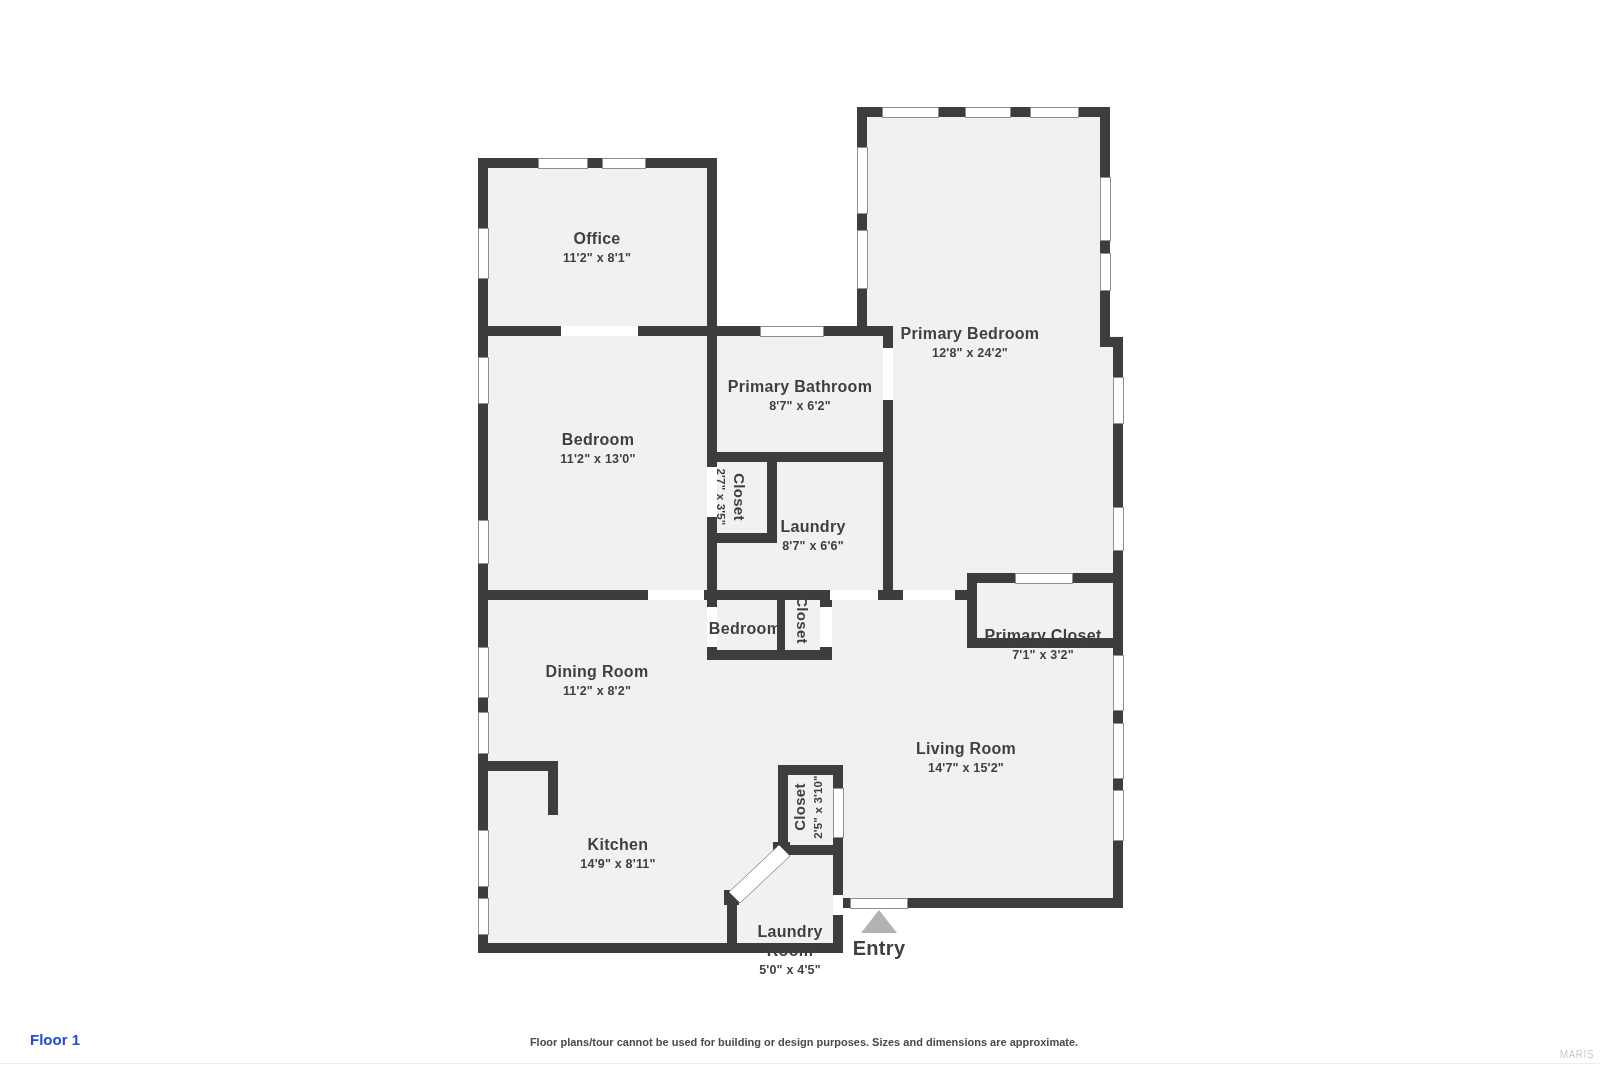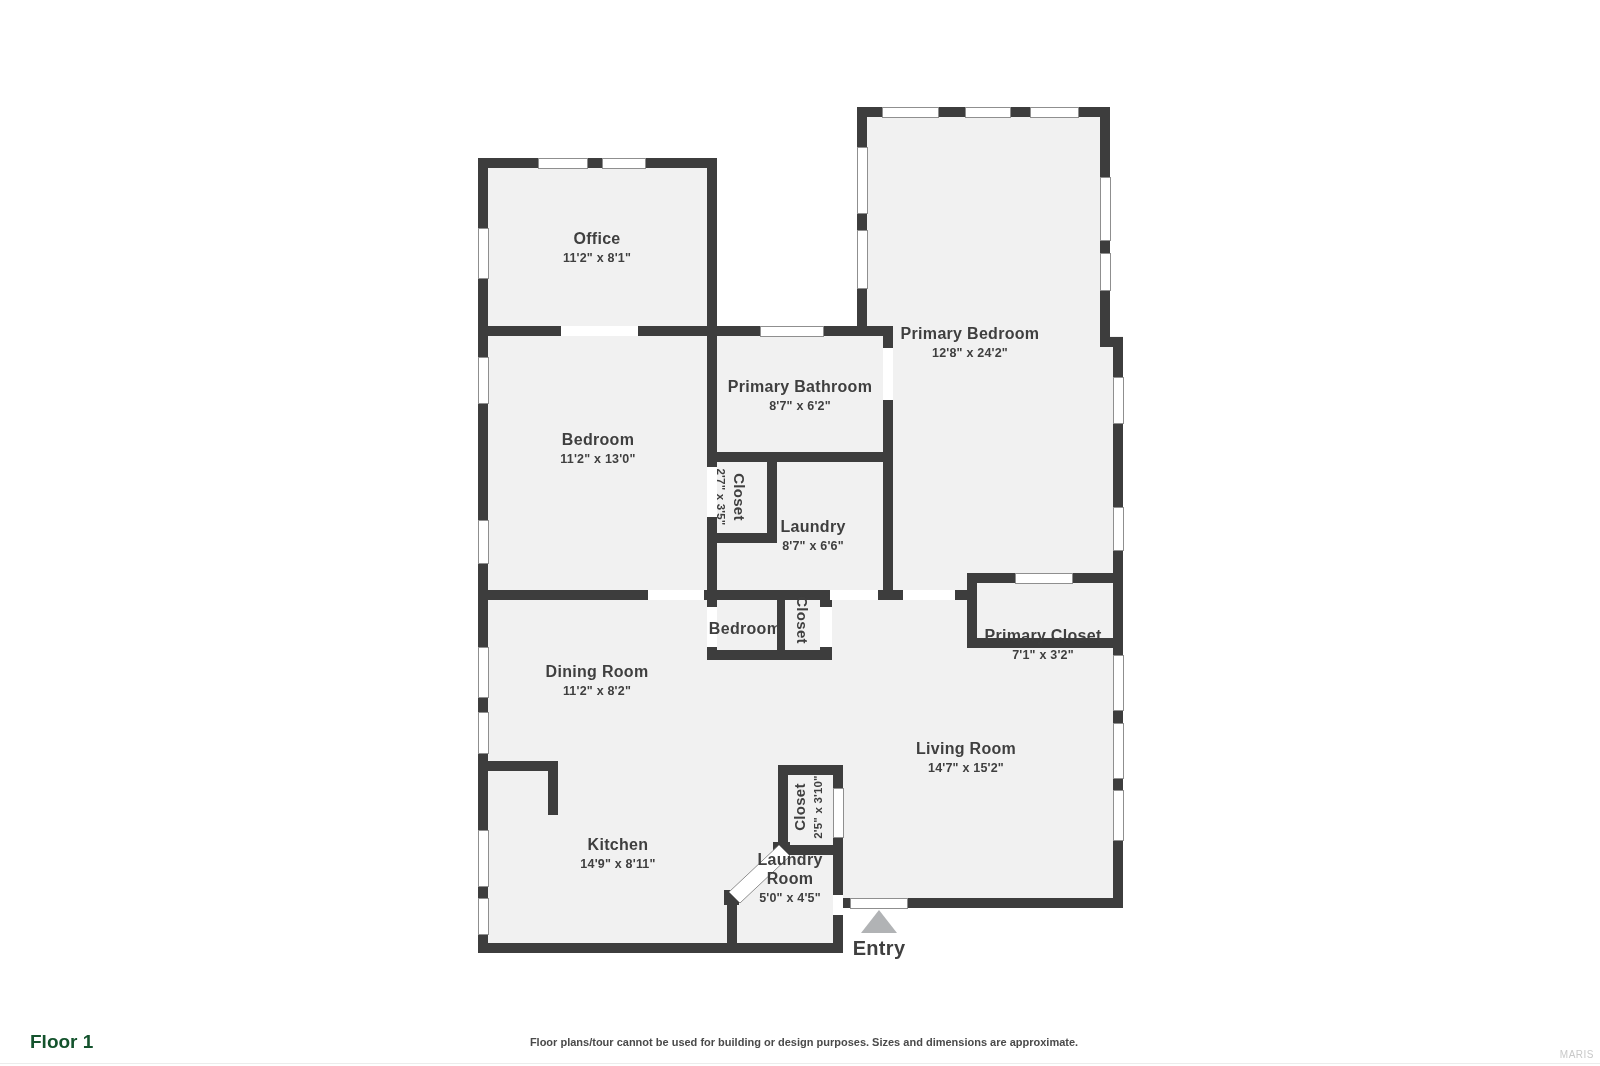--- a/index.html
+++ b/index.html
@@ -25,26 +25,26 @@
   .bedroom{left:598px;top:448px}
   .closet-small{left:731px;top:497px}
   .bathroom{left:813px;top:535px}
   .utility{left:745px;top:628px}
   .hall-closet{left:802px;top:620px}
   .primary-closet{left:1043px;top:644px}
   .dining-room{left:597px;top:680px}
   .living-room{left:966px;top:757px}
   .kitchen{left:618px;top:853px}
   .laundry-closet{left:808px;top:807px}
-  .laundry-room{left:790px;top:878px}
+  .laundry-room{left:790px;top:950px}
   .entry-label{
     position:absolute;left:879px;top:948px;transform:translate(-50%,-50%);
     font-size:20px;font-weight:bold;color:#3f3f3f;letter-spacing:.3px;z-index:5;
   }
-  .floor-label{position:absolute;left:30px;top:1031px;font-size:19px;font-weight:bold;color:#14532d;}
+  .floor-label{position:absolute;left:30px;top:1031px;font-size:15px;font-weight:bold;color:#1d4ed8;}
   .disclaimer{
     position:absolute;left:790px;top:1036px;transform:translateX(-50%);
     font-size:11px;font-weight:bold;color:#4a4a4a;white-space:nowrap;padding-left:28px;
   }
   .watermark{position:absolute;right:6px;top:1049px;font-size:10px;color:#c9c9c9;letter-spacing:.5px;}
   .footer-divider{position:absolute;left:0;top:1063px;width:1600px;height:1px;background:#ececec;}
 </style>
 </head>
 <body>
 

